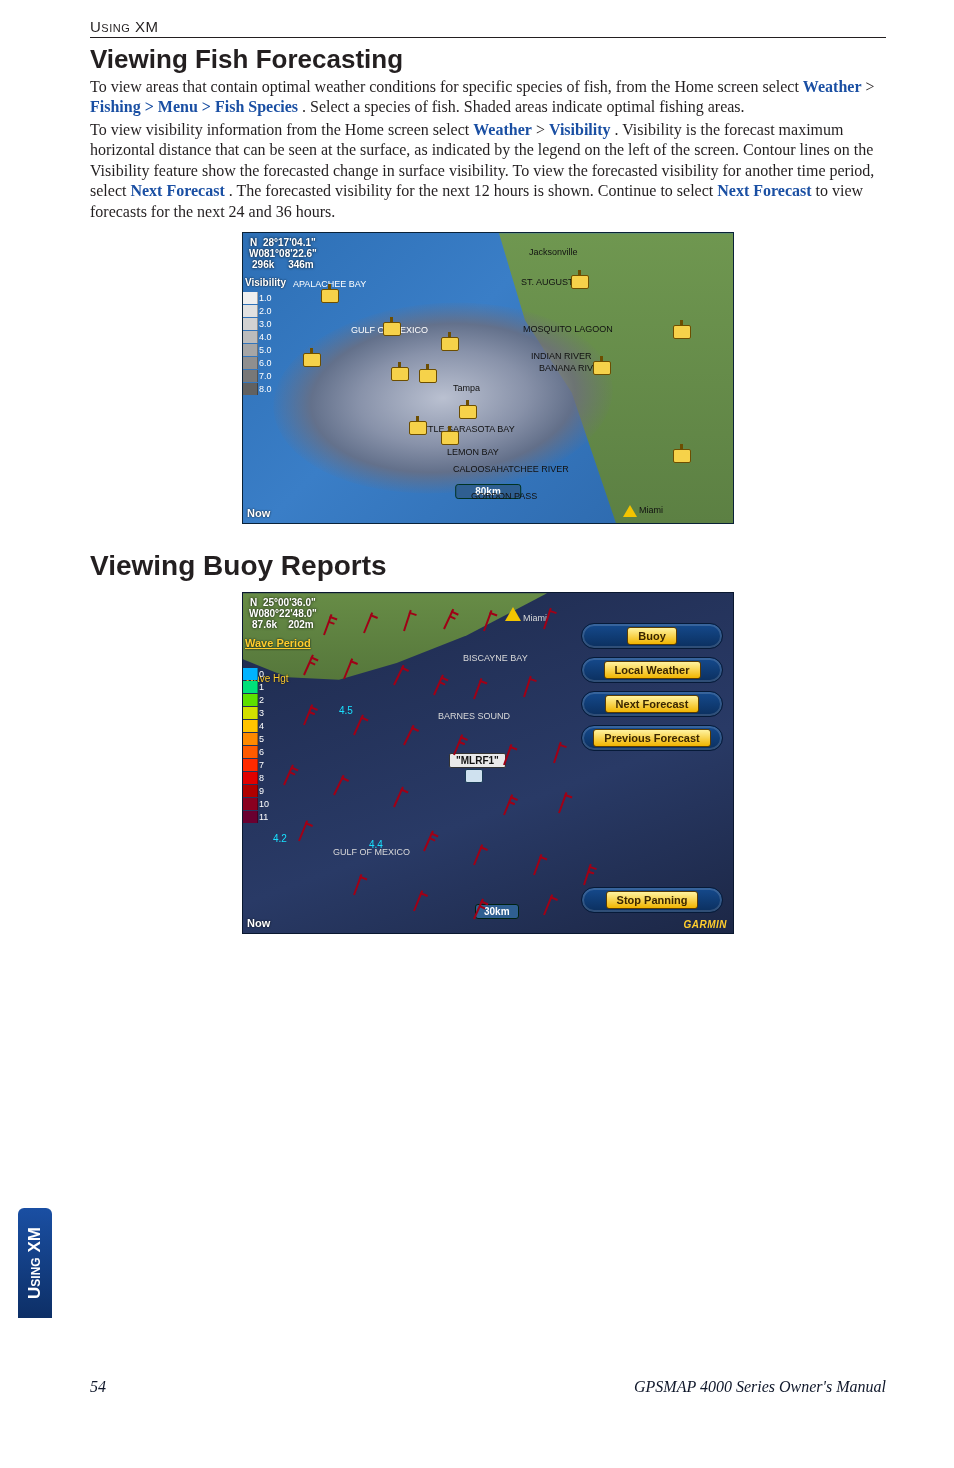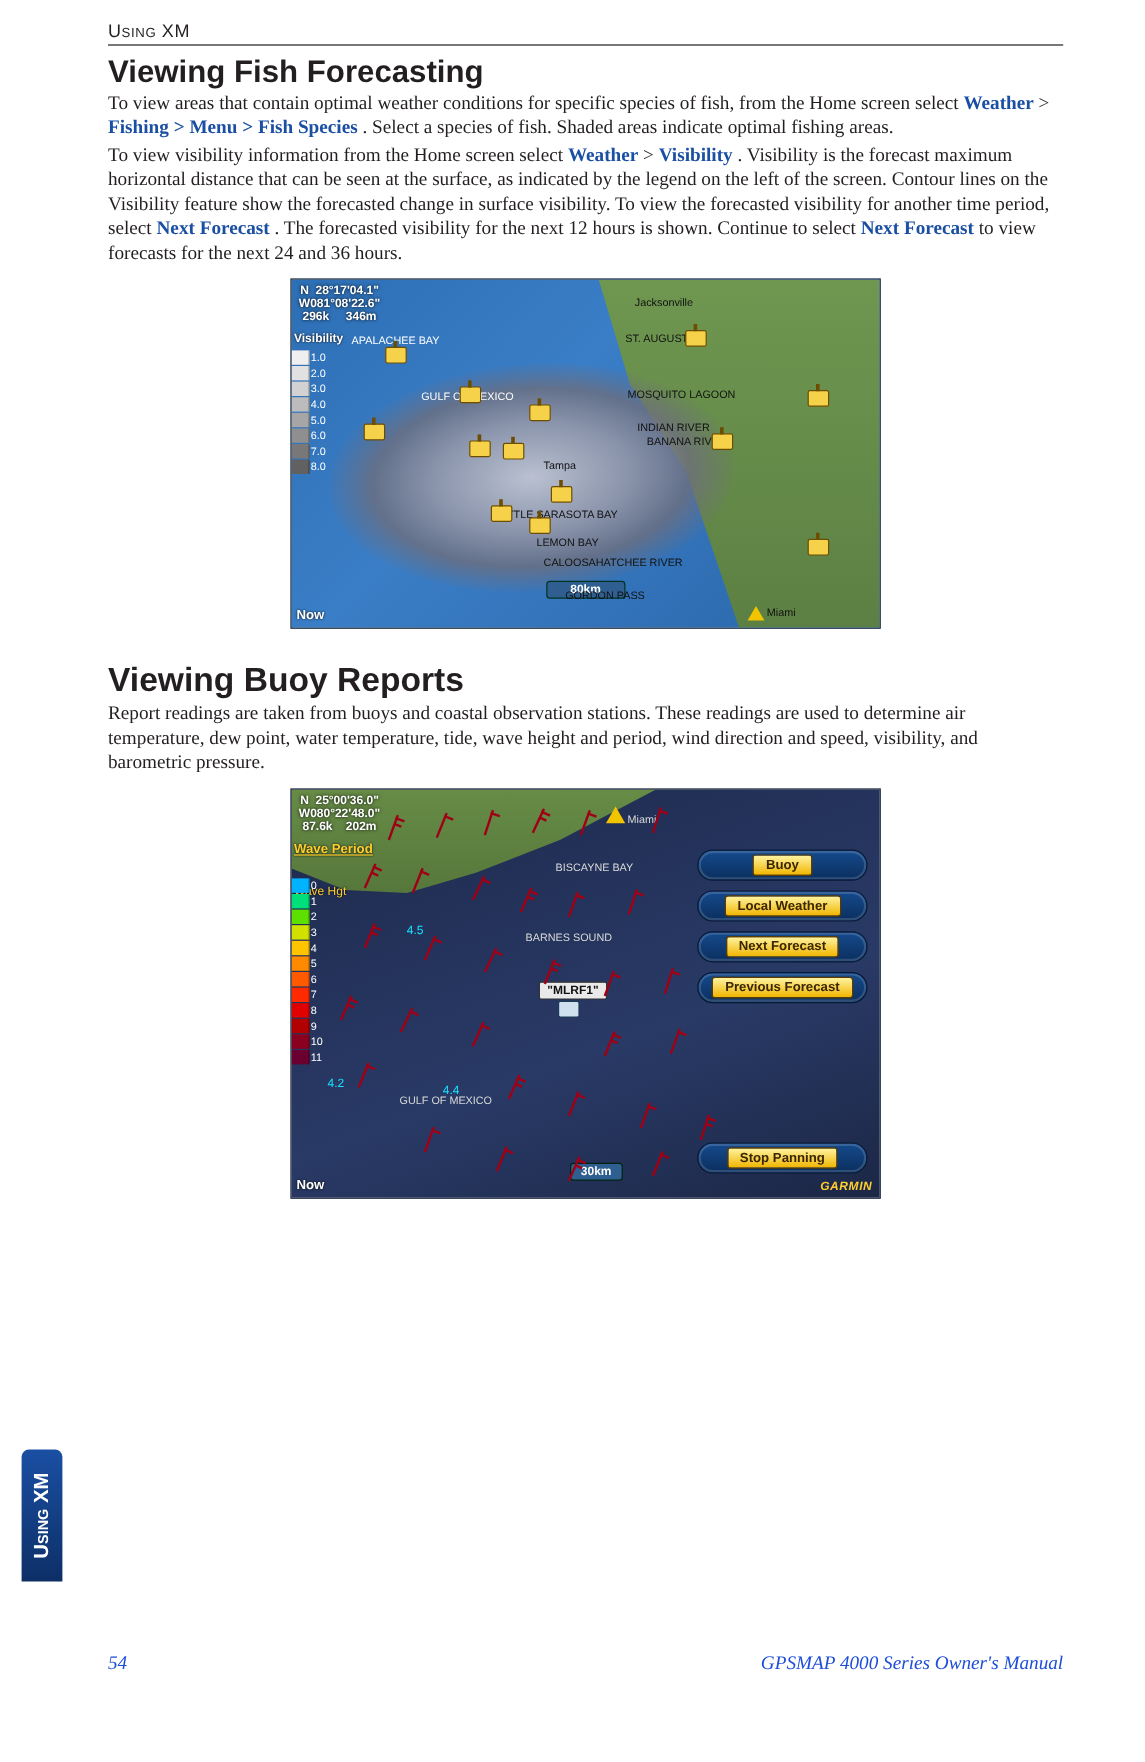--- a/index.html
+++ b/index.html
@@ -154,21 +154,21 @@
   .fig2 .brand{
     position:absolute; right:6px; bottom:3px;
     color:#ffce2e; font:italic bold 10px Arial; letter-spacing:.5px;text-align:right;
   }
   .fig2 .btn{
     position:absolute; right:10px;
     width:140px; height:24px;
     background: linear-gradient(#154a8d,#0b2f5e);
     border:1px solid #061a38; border-radius:14px;
     box-shadow: 0 0 0 2px rgba(255,255,255,.15) inset;
-    display:flex; align-items:center; justify-content:center;margin-top:20px;
+    display:flex; align-items:center; justify-content:center;
   }
   .fig2 .btn span{
     display:inline-block; padding:0 10px;
     background: linear-gradient(#fff3a0,#f1b500);
     border:1px solid #5a3b00; border-radius:3px;
     font:bold 11px/16px Arial; color:#3a2600;
   }
   .fig2 .btn.buoy{ top:30px;}
   .fig2 .btn.local{ top:64px;}
   .fig2 .btn.next{ top:98px;}
@@ -223,21 +223,21 @@
     color:#fff; font:bold 17px Arial;
     font-variant: small-caps;
     white-space:nowrap;
   }
 
   
   .footer{
     position:absolute; left:90px; right:68px; bottom:42px;
     display:flex; justify-content:space-between;
     font:italic 16px "Times New Roman";
-    color:#1d4ed8;
+    color:#0f172a;
   }
 </style>
 </head>
 <body>
 
 <div class="page">
 
   <div class="running-head">Using XM</div>
 
   <h3 class="subsection">Viewing Fish Forecasting</h3>
@@ -335,21 +335,20 @@
       <div class="port-icon" style="left:176px; top:136px;"></div>
       <div class="port-icon" style="left:216px; top:172px;"></div>
       <div class="port-icon" style="left:166px; top:188px;"></div>
       <div class="port-icon" style="left:198px; top:198px;"></div>
       <div class="port-icon" style="left:430px; top:92px;"></div>
       <div class="port-icon" style="left:430px; top:216px;"></div>
     </div>
   </div>
 
   <h2 class="section">Viewing Buoy Reports</h2>
-  <p class="body">Report readings are taken from buoys and coastal observation stations. These readings are used to determine air temperature, dew point, water temperature, tide, wave height and period, wind direction and speed, visibility, and barometric pressure.</p>
 
   <div class="figure-wrap">
     <div class="fig2">
       <div class="land"></div>
       <div class="coords">N  25°00'36.0"
 W080°22'48.0"
 87.6k    202m</div>
       <div class="legend-title">Wave Period</div>
       <div class="legend-sub">Wave Hgt</div>
       <div class="legend" id="fig2-legend">

